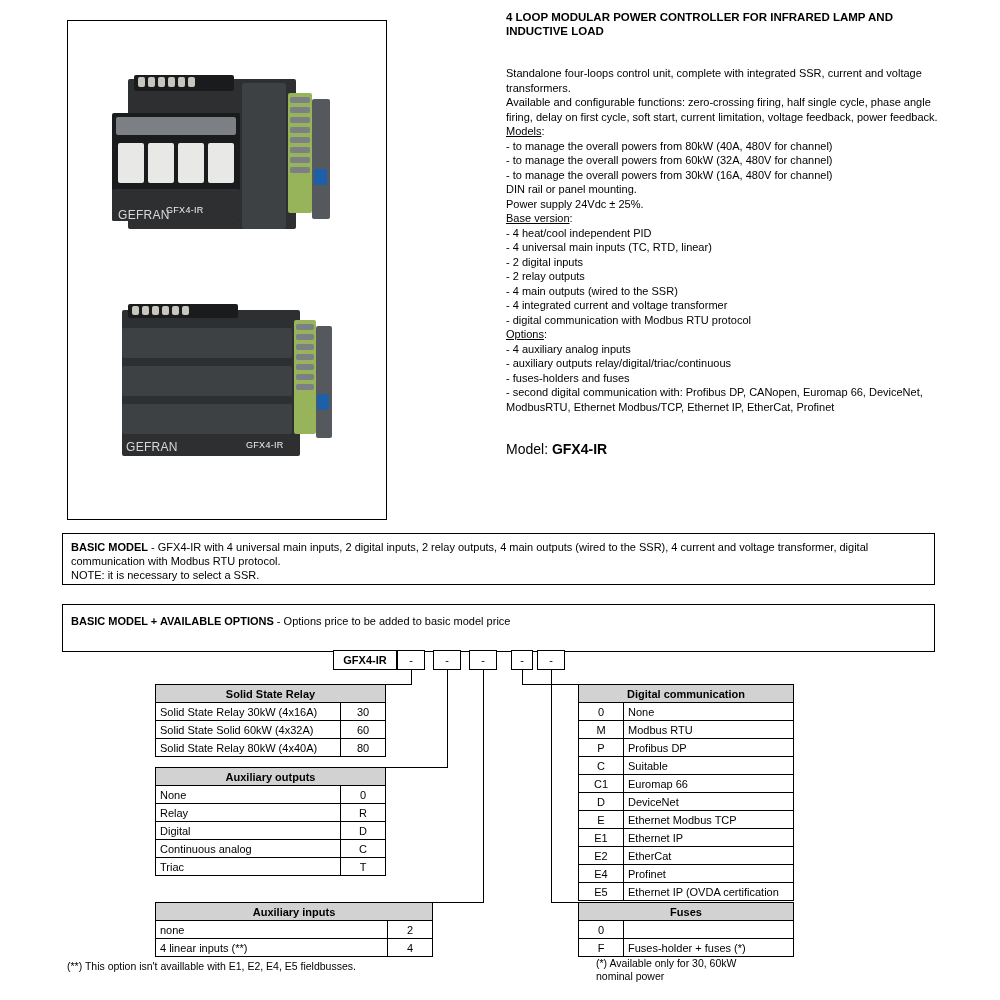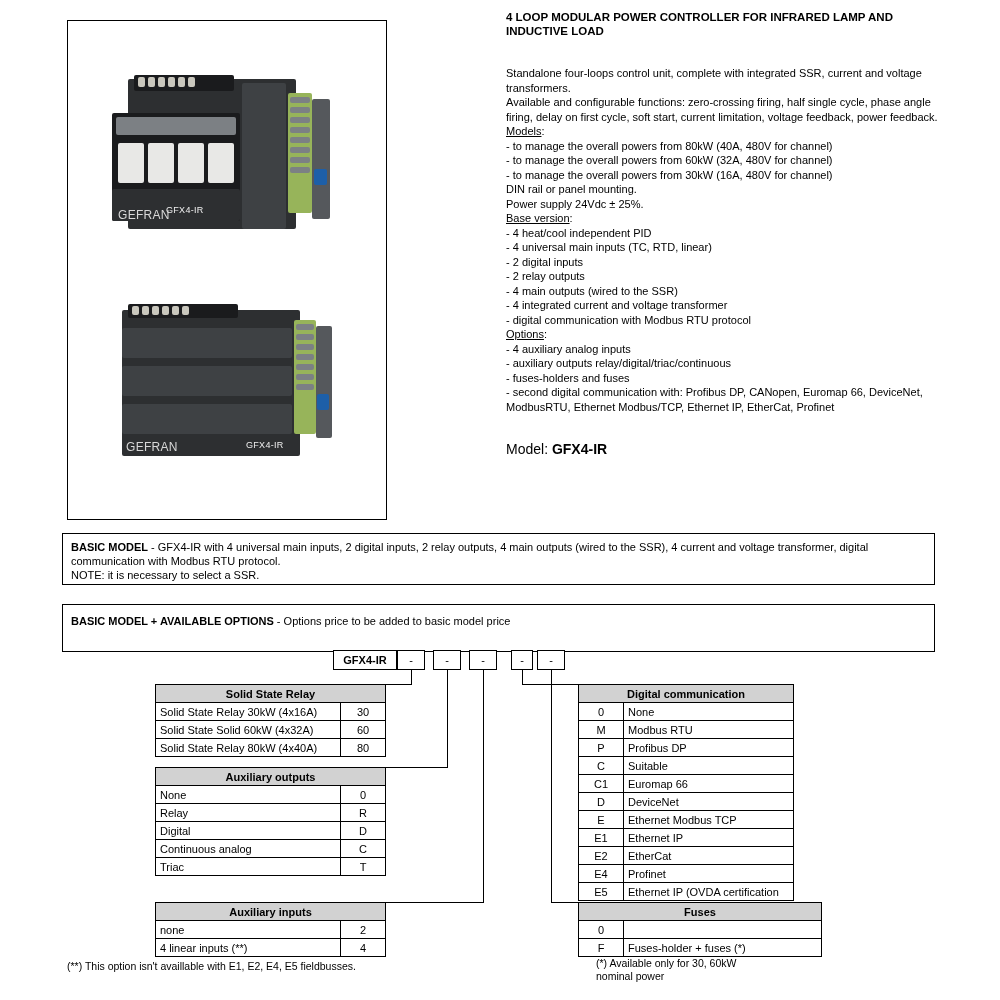--- a/index.html
+++ b/index.html
@@ -156,23 +156,23 @@
   table.opt td {
     border: 1px solid #000;
     height: 17px;
     padding: 0 4px;
     vertical-align: middle;
   }
   td.code-col { text-align: center; width: 36px; }
 
   #tbl-ssr  { left: 155px; top: 684px; width: 231px; }
   #tbl-aux-out { left: 155px; top: 767px; width: 231px; }
-  #tbl-aux-in  { left: 155px; top: 902px; width: 231px; }
+  #tbl-aux-in  { left: 155px; top: 902px; width: 278px; }
   #tbl-digcom  { left: 578px; top: 684px; width: 216px; }
-  #tbl-fuses   { left: 578px; top: 902px; width: 244px; }
+  #tbl-fuses   { left: 578px; top: 902px; width: 216px; }
 
   
   .ln {
     position: absolute;
     background: #000;
   }
   .ln.h { height: 1px; }
   .ln.v { width: 1px; }
 
   

